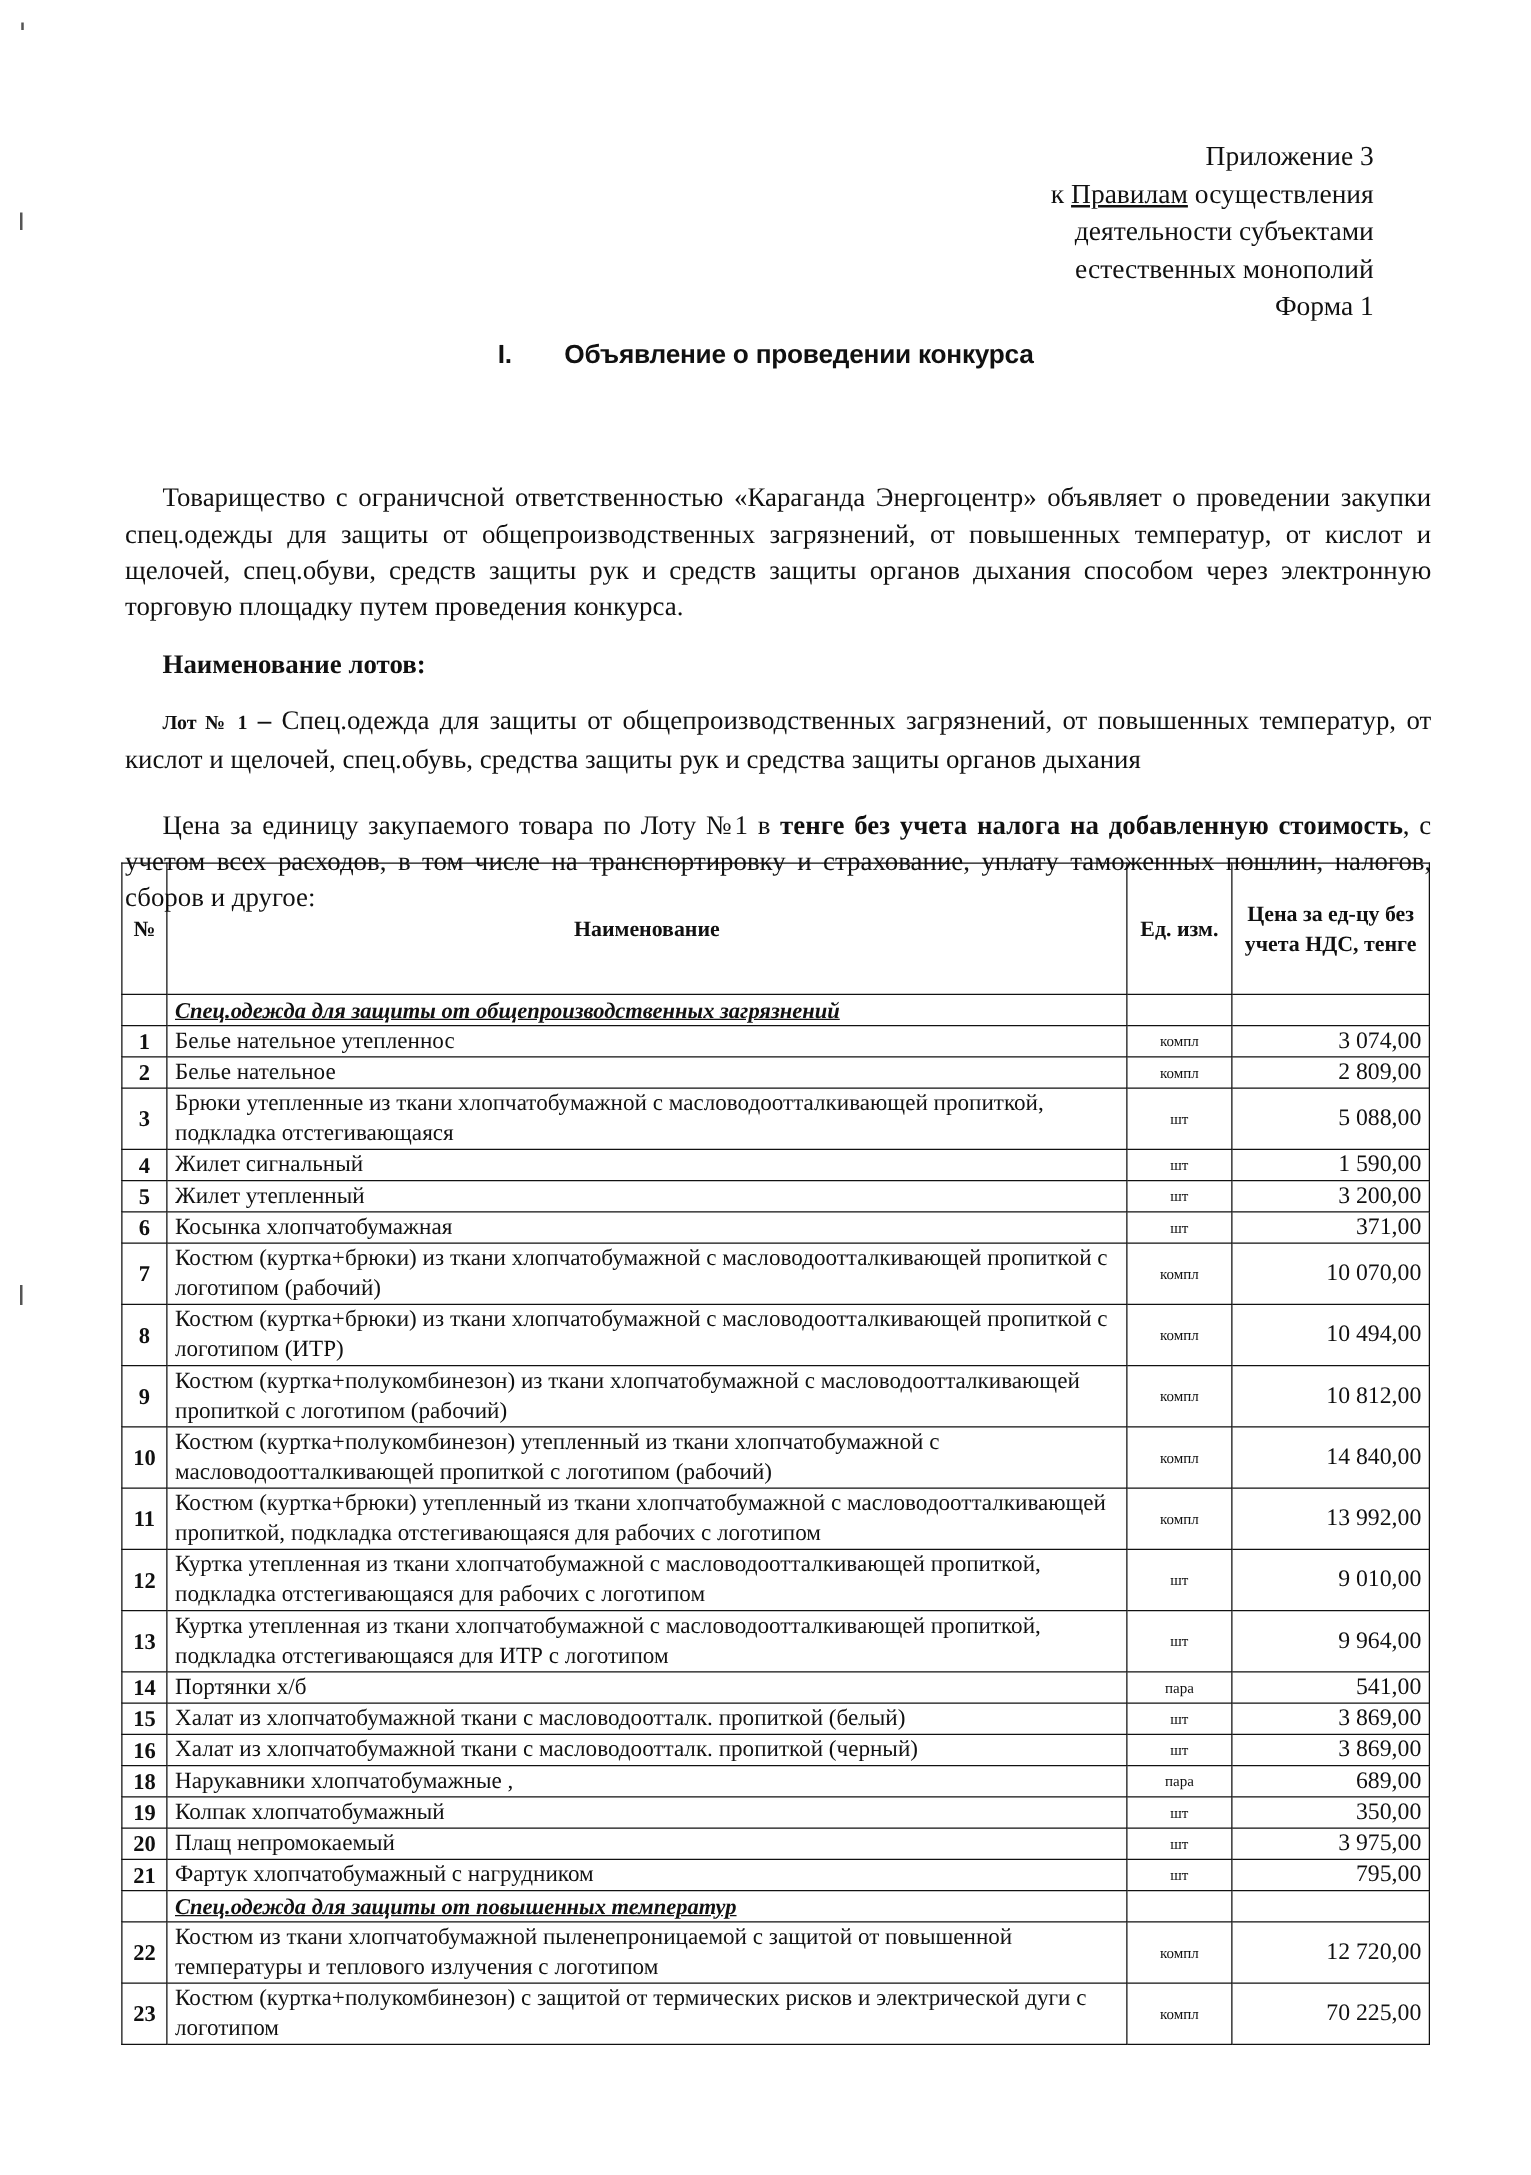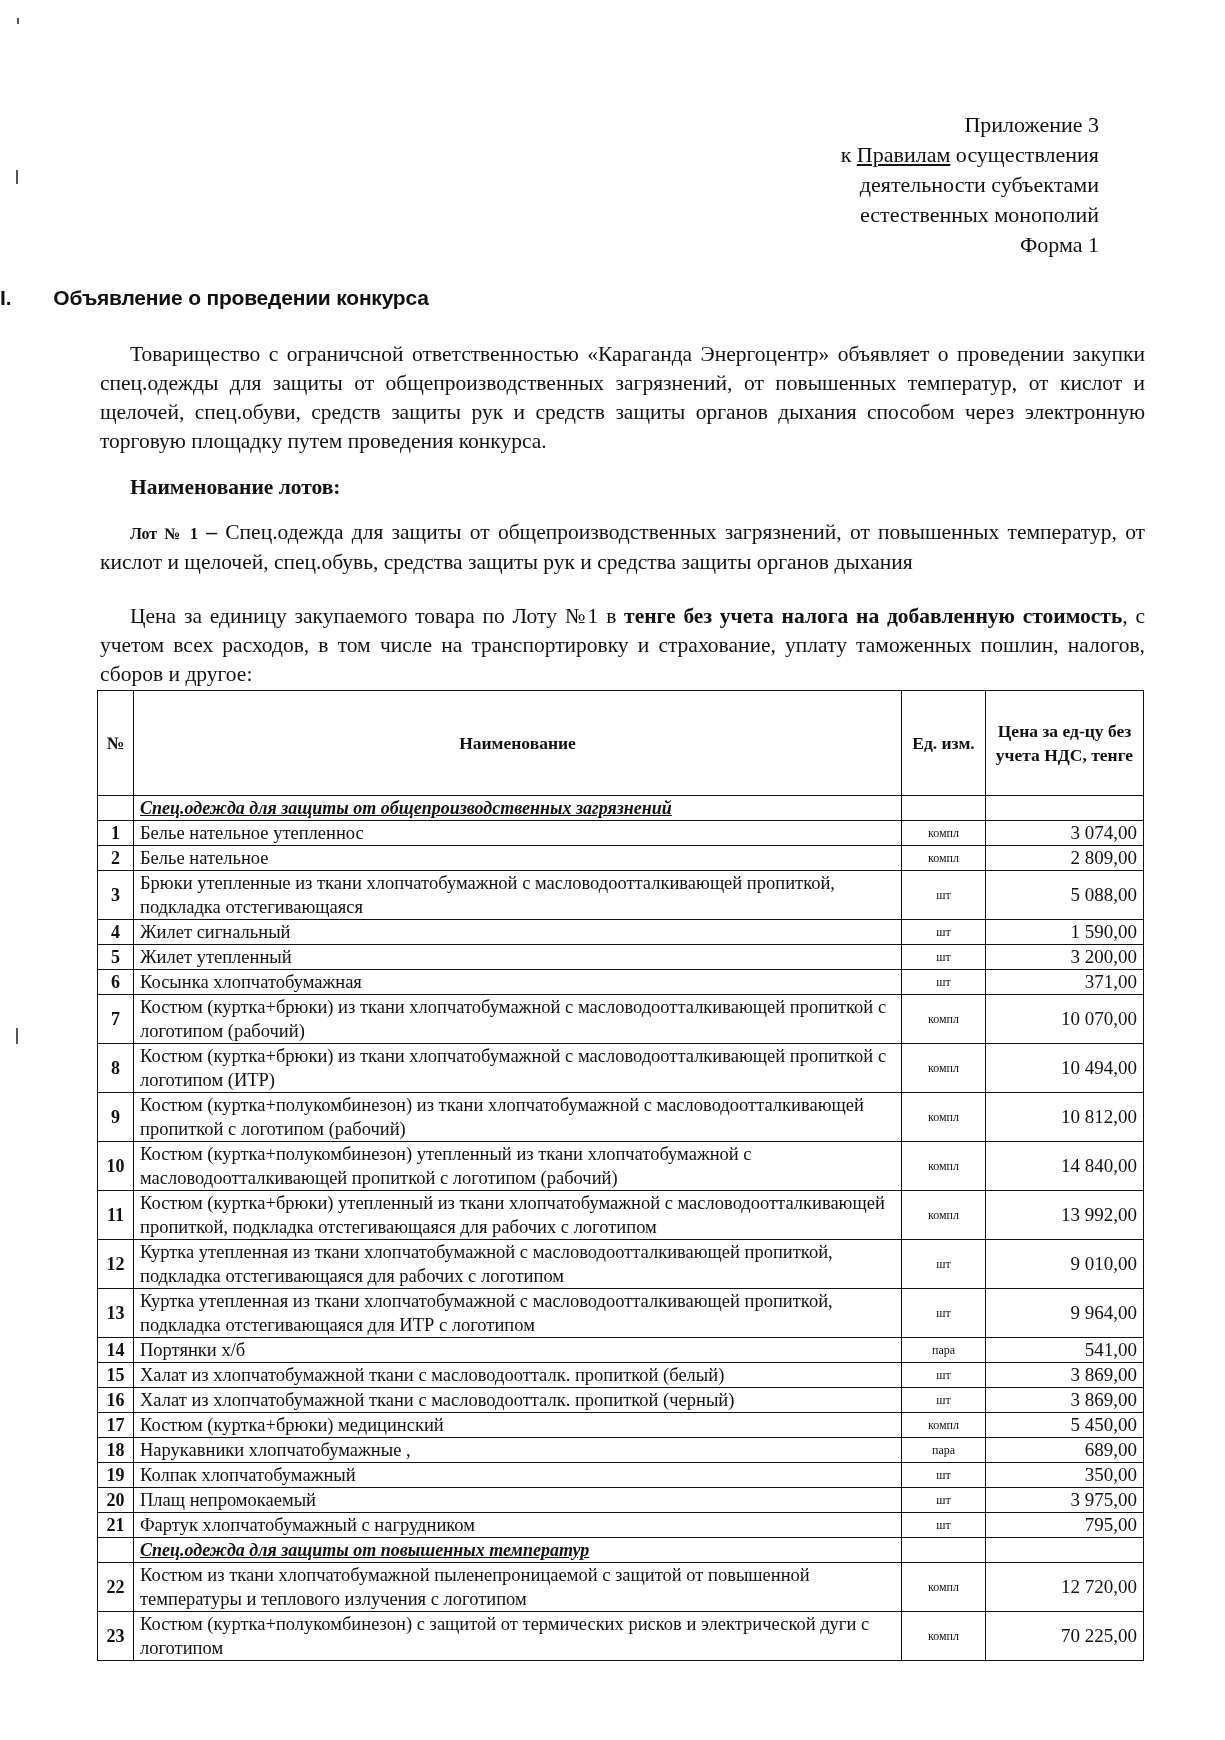--- a/index.html
+++ b/index.html
@@ -6,27 +6,27 @@
   body { width:1225px; height:1740px; position:relative; overflow:hidden;
          font-family:"Liberation Serif", "DejaVu Serif", serif; color:#111; }
   .page { position:absolute; left:0; top:0; width:1177px; height:1740px; }
 
   .scan-mark { position:absolute; width:2px; background:#555; }
 
   .appendix { position:absolute; right:78px; top:110px; text-align:right;
               font-size:22px; line-height:30px; }
   .appendix .ul { text-decoration:underline; }
 
-  .section-title { position:absolute; left:0; width:1225px; top:286px; text-align:left;
+  .section-title { position:absolute; left:0; width:1225px; top:272px; text-align:center;
                    font-family:"Liberation Sans Narrow","Liberation Sans", sans-serif;
                    font-weight:bold; font-size:21px; letter-spacing:-0.2px; }
   .section-title .num { display:inline-block; margin-right:42px; }
 
   .para { position:absolute; left:100px; width:1045px; font-size:21.5px; line-height:29px;
-          text-align:justify; }
+          text-align:justify;margin-top:44px; }
   .para .indent { display:inline-block; width:30px; }
   .bold { font-weight:bold; }
 
   table.lots { position:absolute; left:97px; top:690px; width:1046px;
                border-collapse:collapse; table-layout:fixed; font-size:18.5px; }
   table.lots td, table.lots th { border:1.5px solid #111; padding:0 6px; vertical-align:middle; }
   table.lots th { font-weight:bold; font-size:17.5px; line-height:24px; text-align:center; }
   col.c-num { width:36px; } col.c-name { width:768px; } col.c-unit { width:84px; } col.c-price { width:158px; }
   td.num { text-align:center; font-weight:bold; font-size:18px; padding:0 2px; }
   td.name { line-height:24px; }
@@ -186,26 +186,20 @@
           <td class="unit">шт</td>
           <td class="price">3 869,00</td>
         </tr>
         <tr class="single">
           <td class="num">16</td>
           <td class="name">Халат из хлопчатобумажной ткани с масловодоотталк. пропиткой (черный)</td>
           <td class="unit">шт</td>
           <td class="price">3 869,00</td>
         </tr>
         <tr class="single">
-          <td class="num">17</td>
-          <td class="name">Костюм (куртка+брюки) медицинский</td>
-          <td class="unit">компл</td>
-          <td class="price">5 450,00</td>
-        </tr>
-        <tr class="single">
           <td class="num">18</td>
           <td class="name">Нарукавники хлопчатобумажные ,</td>
           <td class="unit">пара</td>
           <td class="price">689,00</td>
         </tr>
         <tr class="single">
           <td class="num">19</td>
           <td class="name">Колпак хлопчатобумажный</td>
           <td class="unit">шт</td>
           <td class="price">350,00</td>

